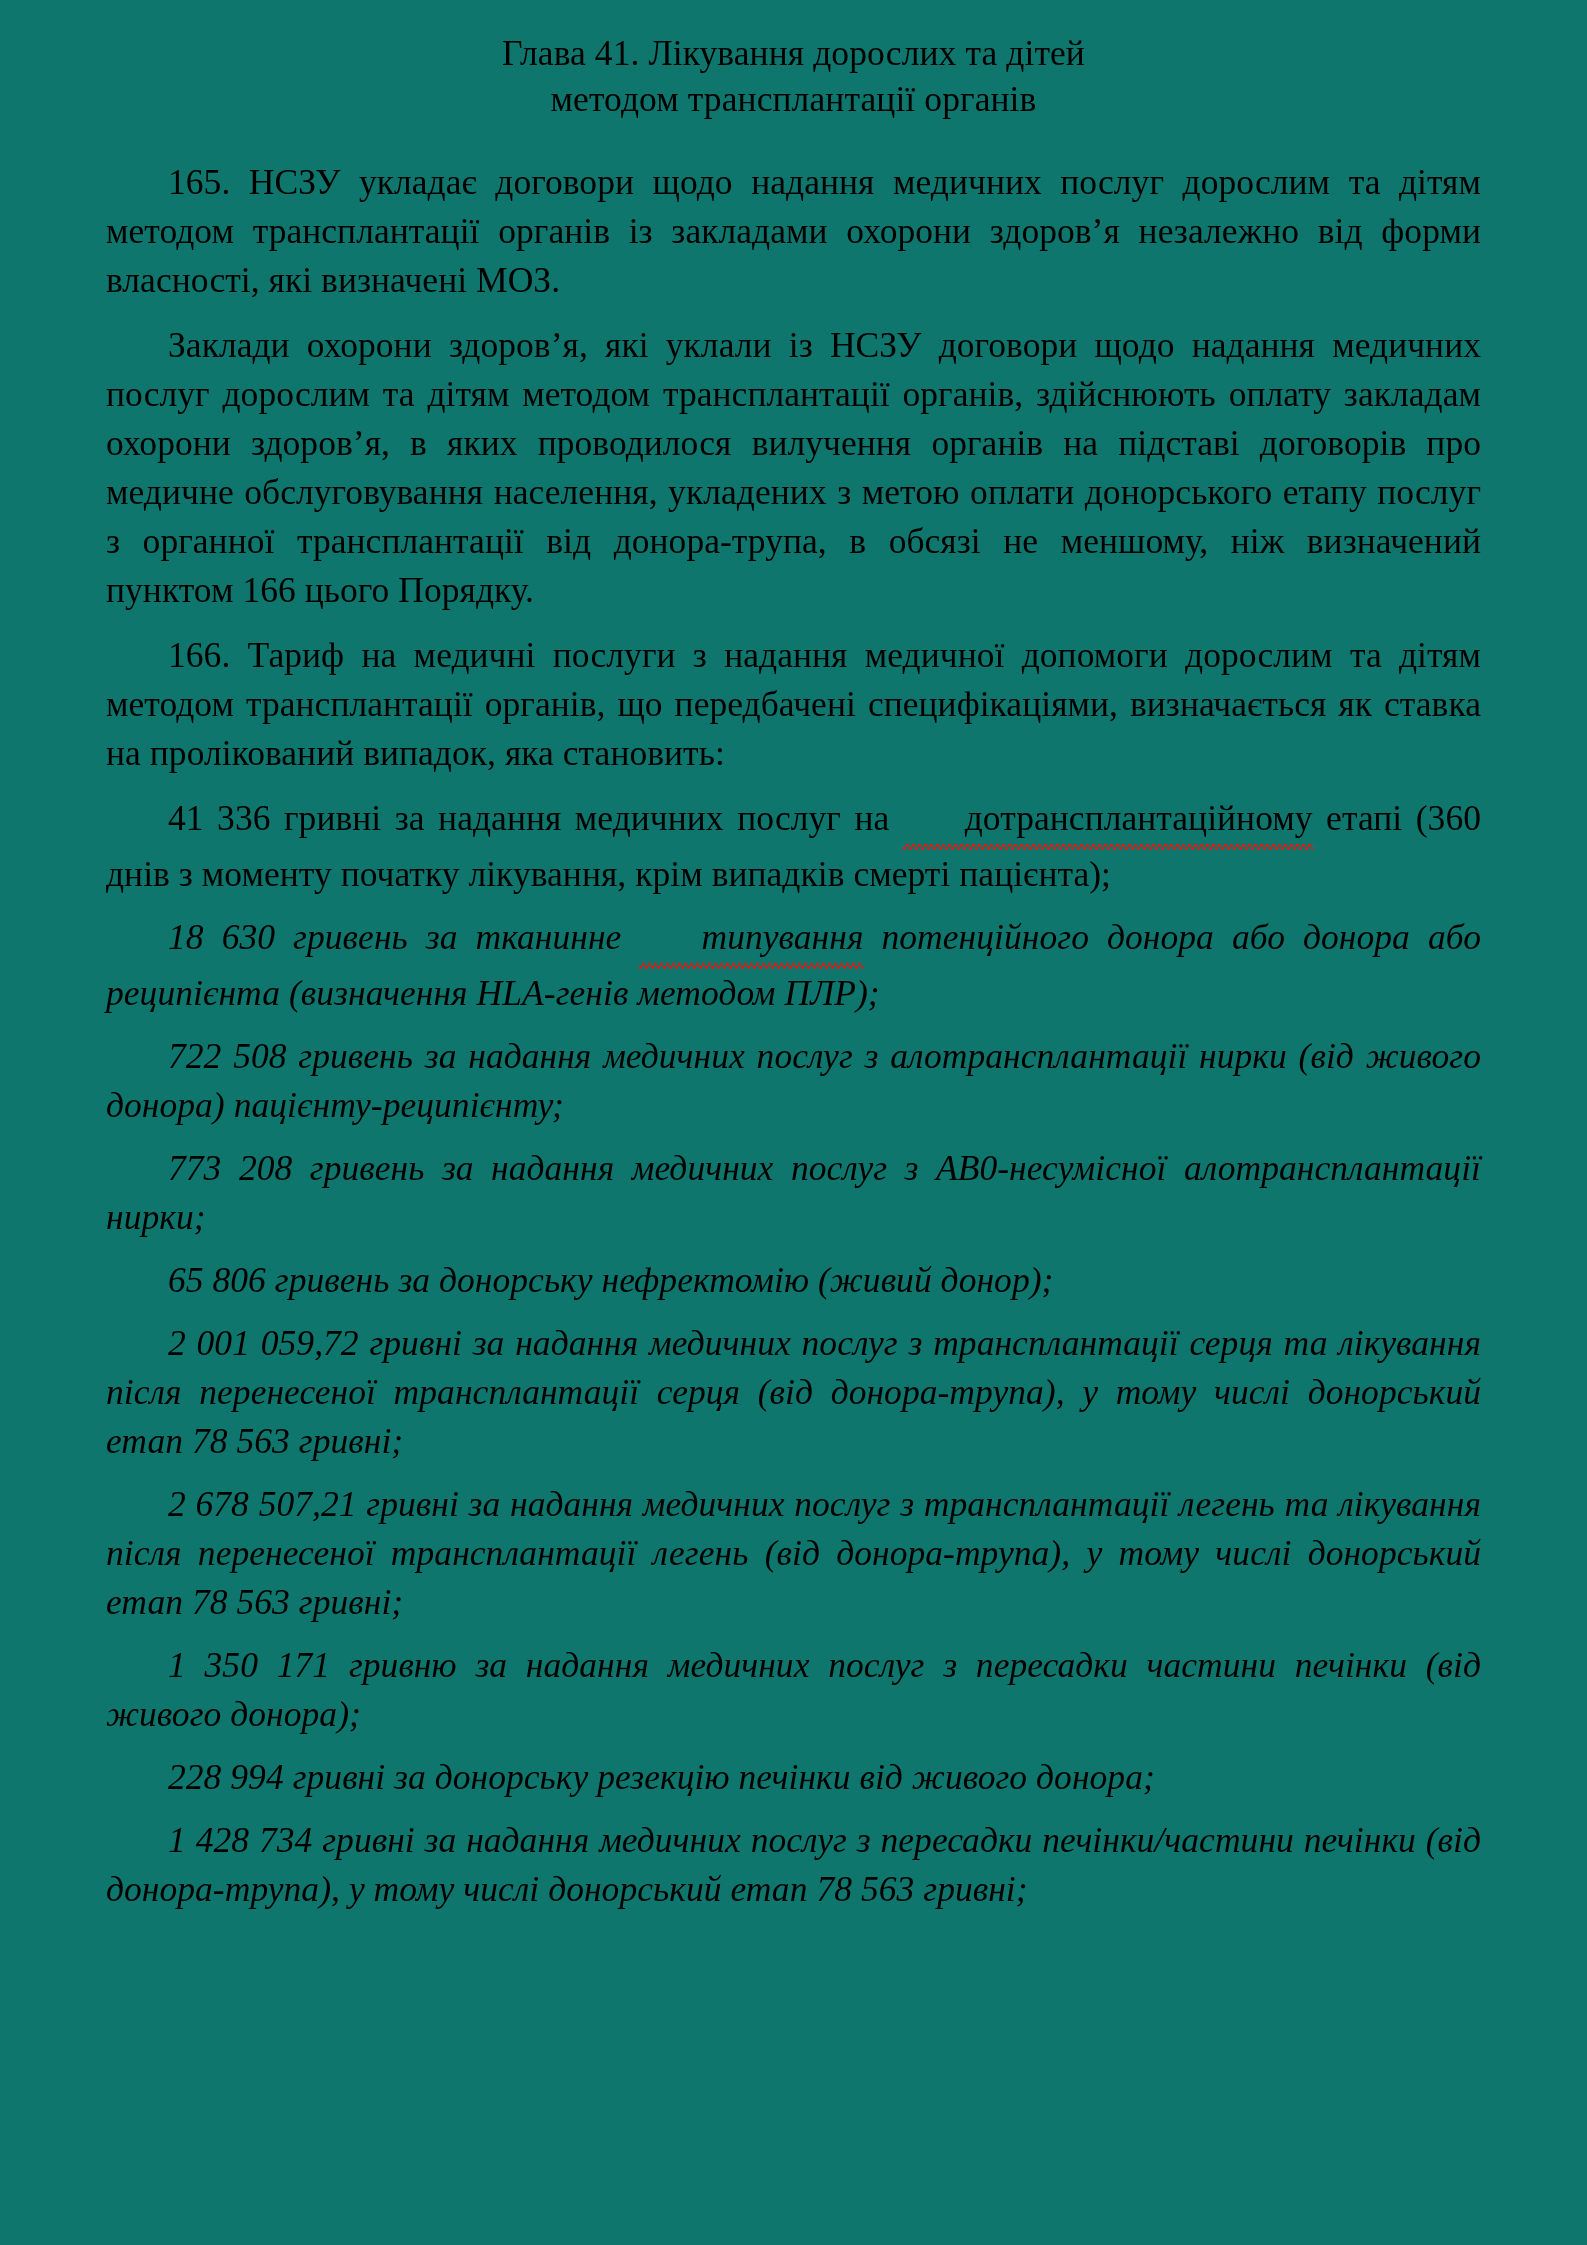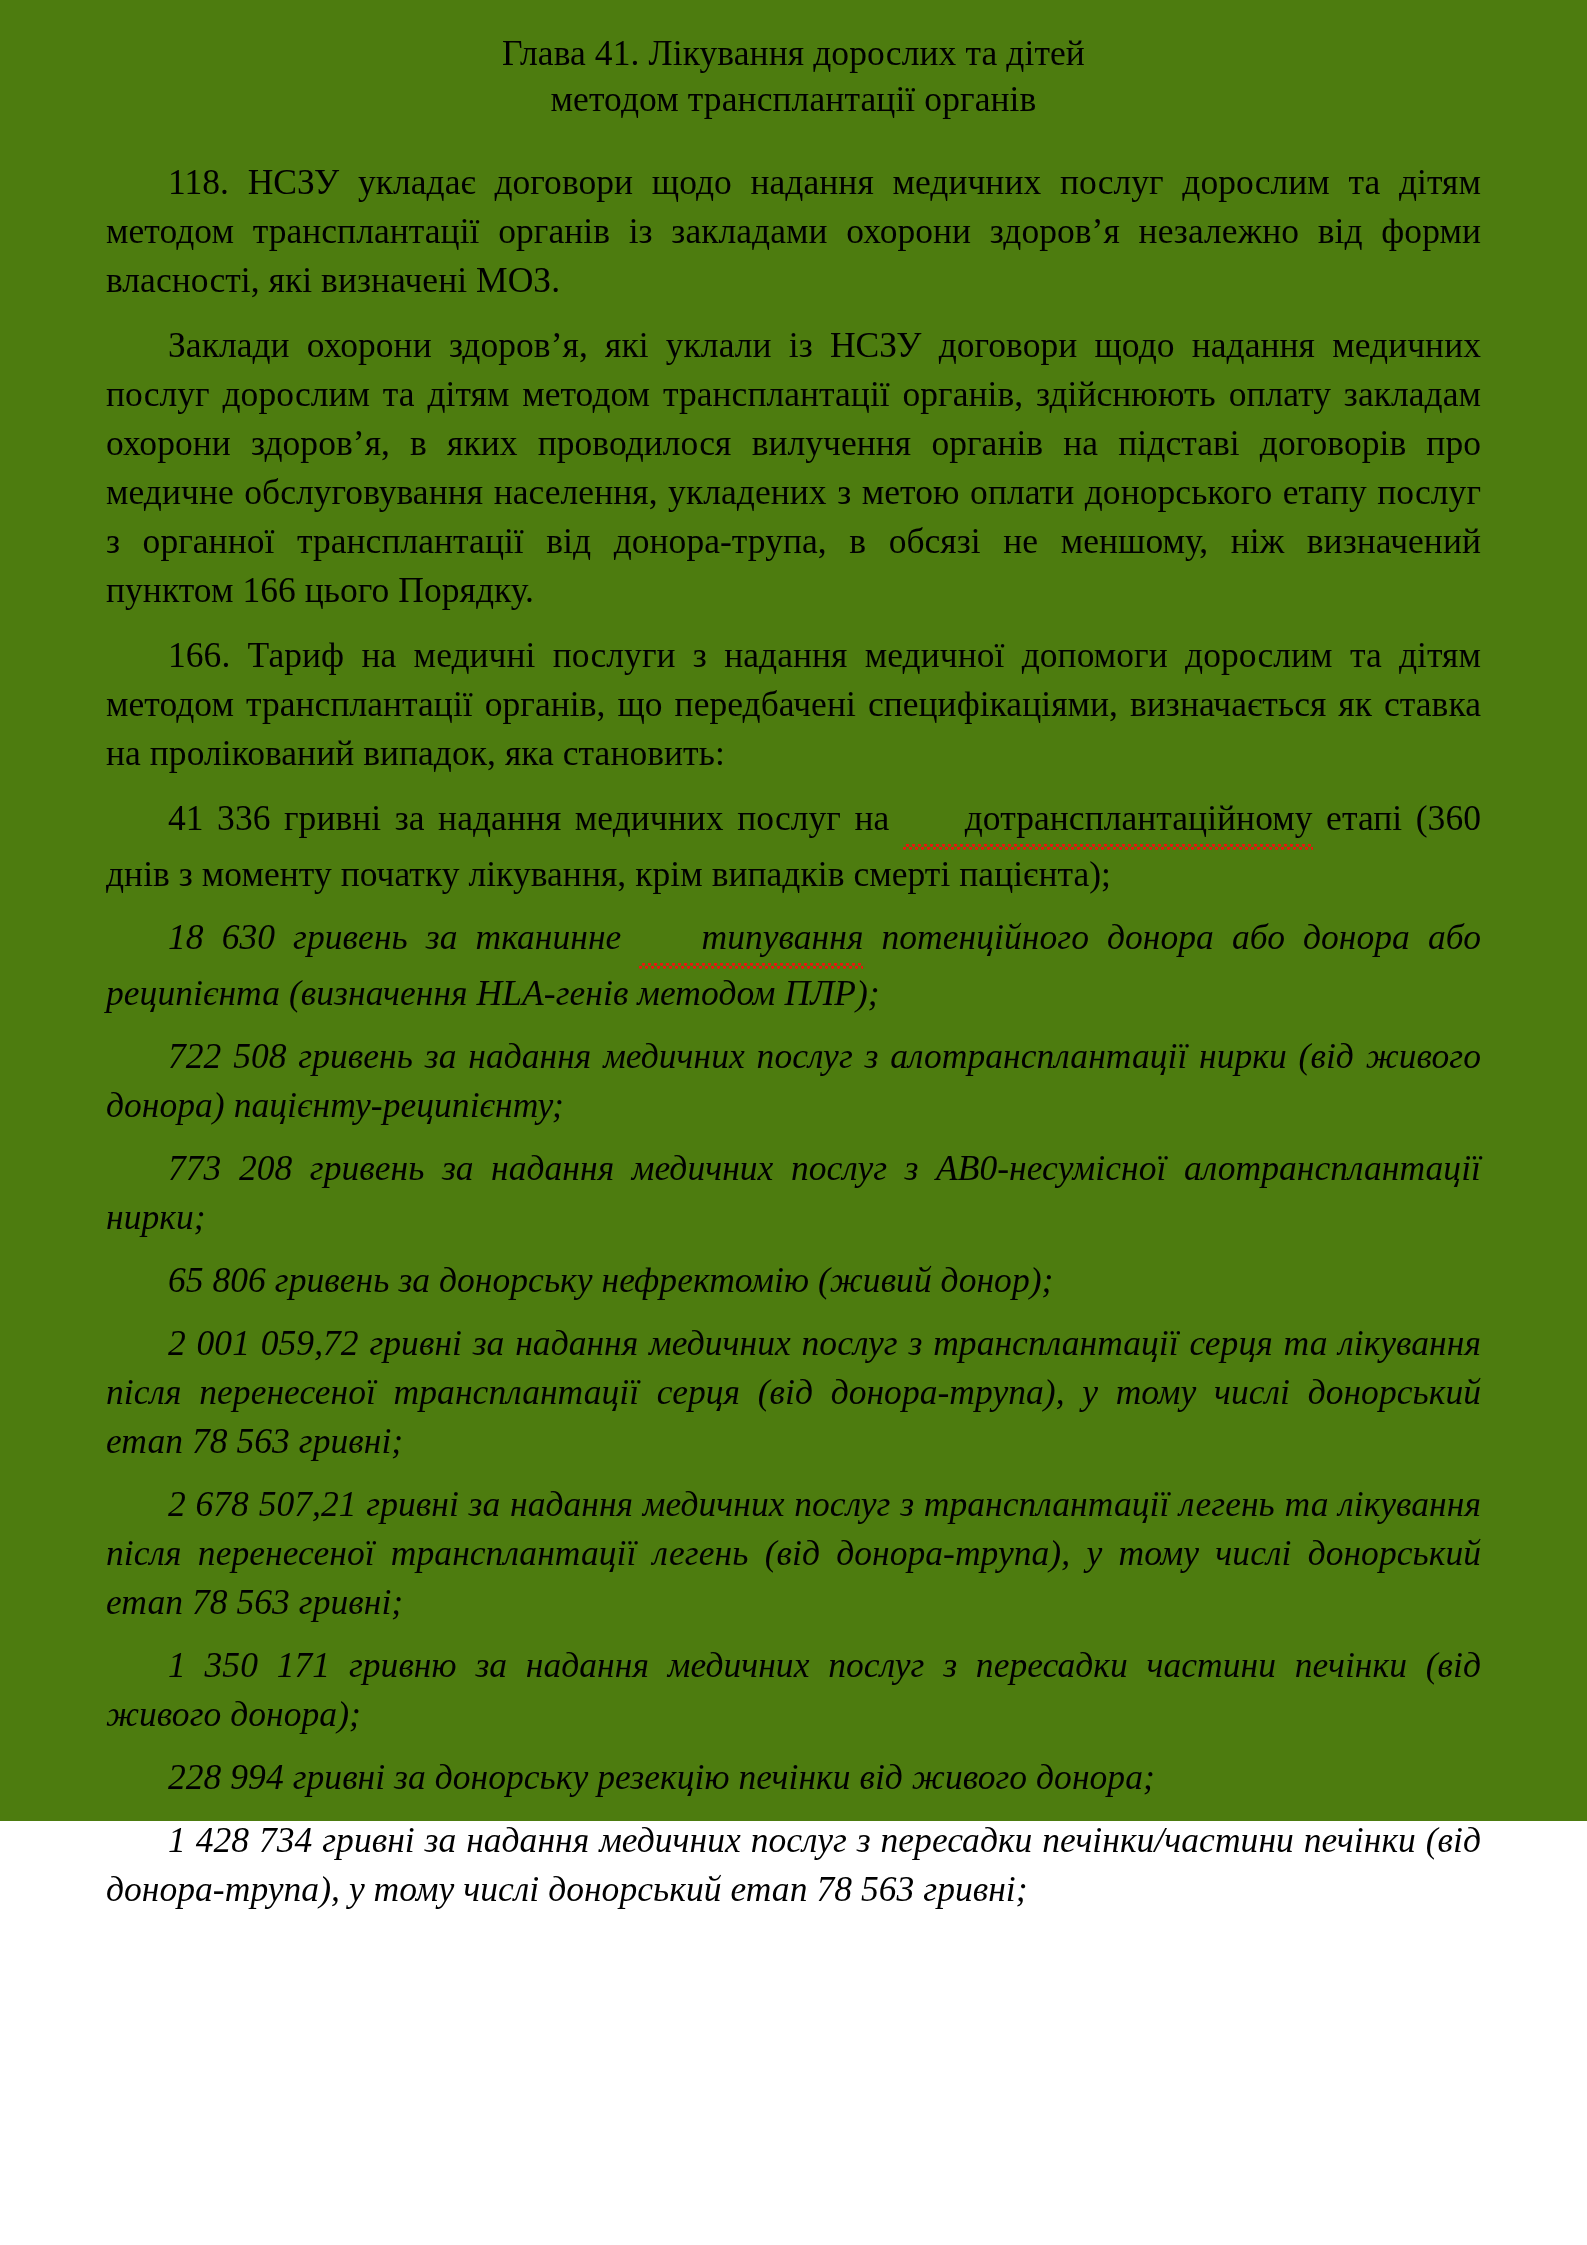--- a/index.html
+++ b/index.html
@@ -11,23 +11,23 @@
   body {
     width: 1587px;
     height: 2245px;
     overflow: hidden;
     font-family: "Liberation Serif", "DejaVu Serif", serif;
     color: #000000;
   }
   .page {
     box-sizing: border-box;
     width: 1587px;
-    height: 1821px;
+    height: 2245px;
     padding: 30px 106px 0 106px;
-    background: #4d7c0f;
+    background: #0f766e;
     position: relative;
   }
   .doc-title {
     text-align: center;
     font-size: 35.5px;
     line-height: 46px;
     font-weight: 400;
     margin: 0 0 0 0;
     letter-spacing: 0.1px;
   }
@@ -71,21 +71,21 @@
 
 <div class="page">
 
   <h1 class="doc-title">
     <span class="line">Глава 41. Лікування дорослих та дітей</span>
     <span class="line">методом трансплантації органів</span>
   </h1>
 
   <div class="spacer-after-title"></div>
 
-  <p class="para">118. НСЗУ укладає договори щодо надання медичних послуг дорослим та дітям методом трансплантації органів із закладами охорони здоров’я незалежно від форми власності, які визначені МОЗ.</p>
+  <p class="para">165. НСЗУ укладає договори щодо надання медичних послуг дорослим та дітям методом трансплантації органів із закладами охорони здоров’я незалежно від форми власності, які визначені МОЗ.</p>
 
   <p class="para">Заклади охорони здоров’я, які уклали із НСЗУ договори щодо надання медичних послуг дорослим та дітям методом трансплантації органів, здійснюють оплату закладам охорони здоров’я, в яких проводилося вилучення органів на підставі договорів про медичне обслуговування населення, укладених з метою оплати донорського етапу послуг з органної трансплантації від донора-трупа, в обсязі не меншому, ніж визначений пунктом 166 цього Порядку.</p>
 
   <p class="para">166. Тариф на медичні послуги з надання медичної допомоги дорослим та дітям методом трансплантації органів, що передбачені специфікаціями, визначається як ставка на пролікований випадок, яка становить:</p>
 
   <p class="para tight">
     <span>41 336 гривні за надання медичних послуг на </span><span class="misspell">дотрансплантаційному</span><span> етапі (360 днів з моменту початку лікування, крім випадків смерті пацієнта);</span>
   </p>
 
   <p class="para tight">

